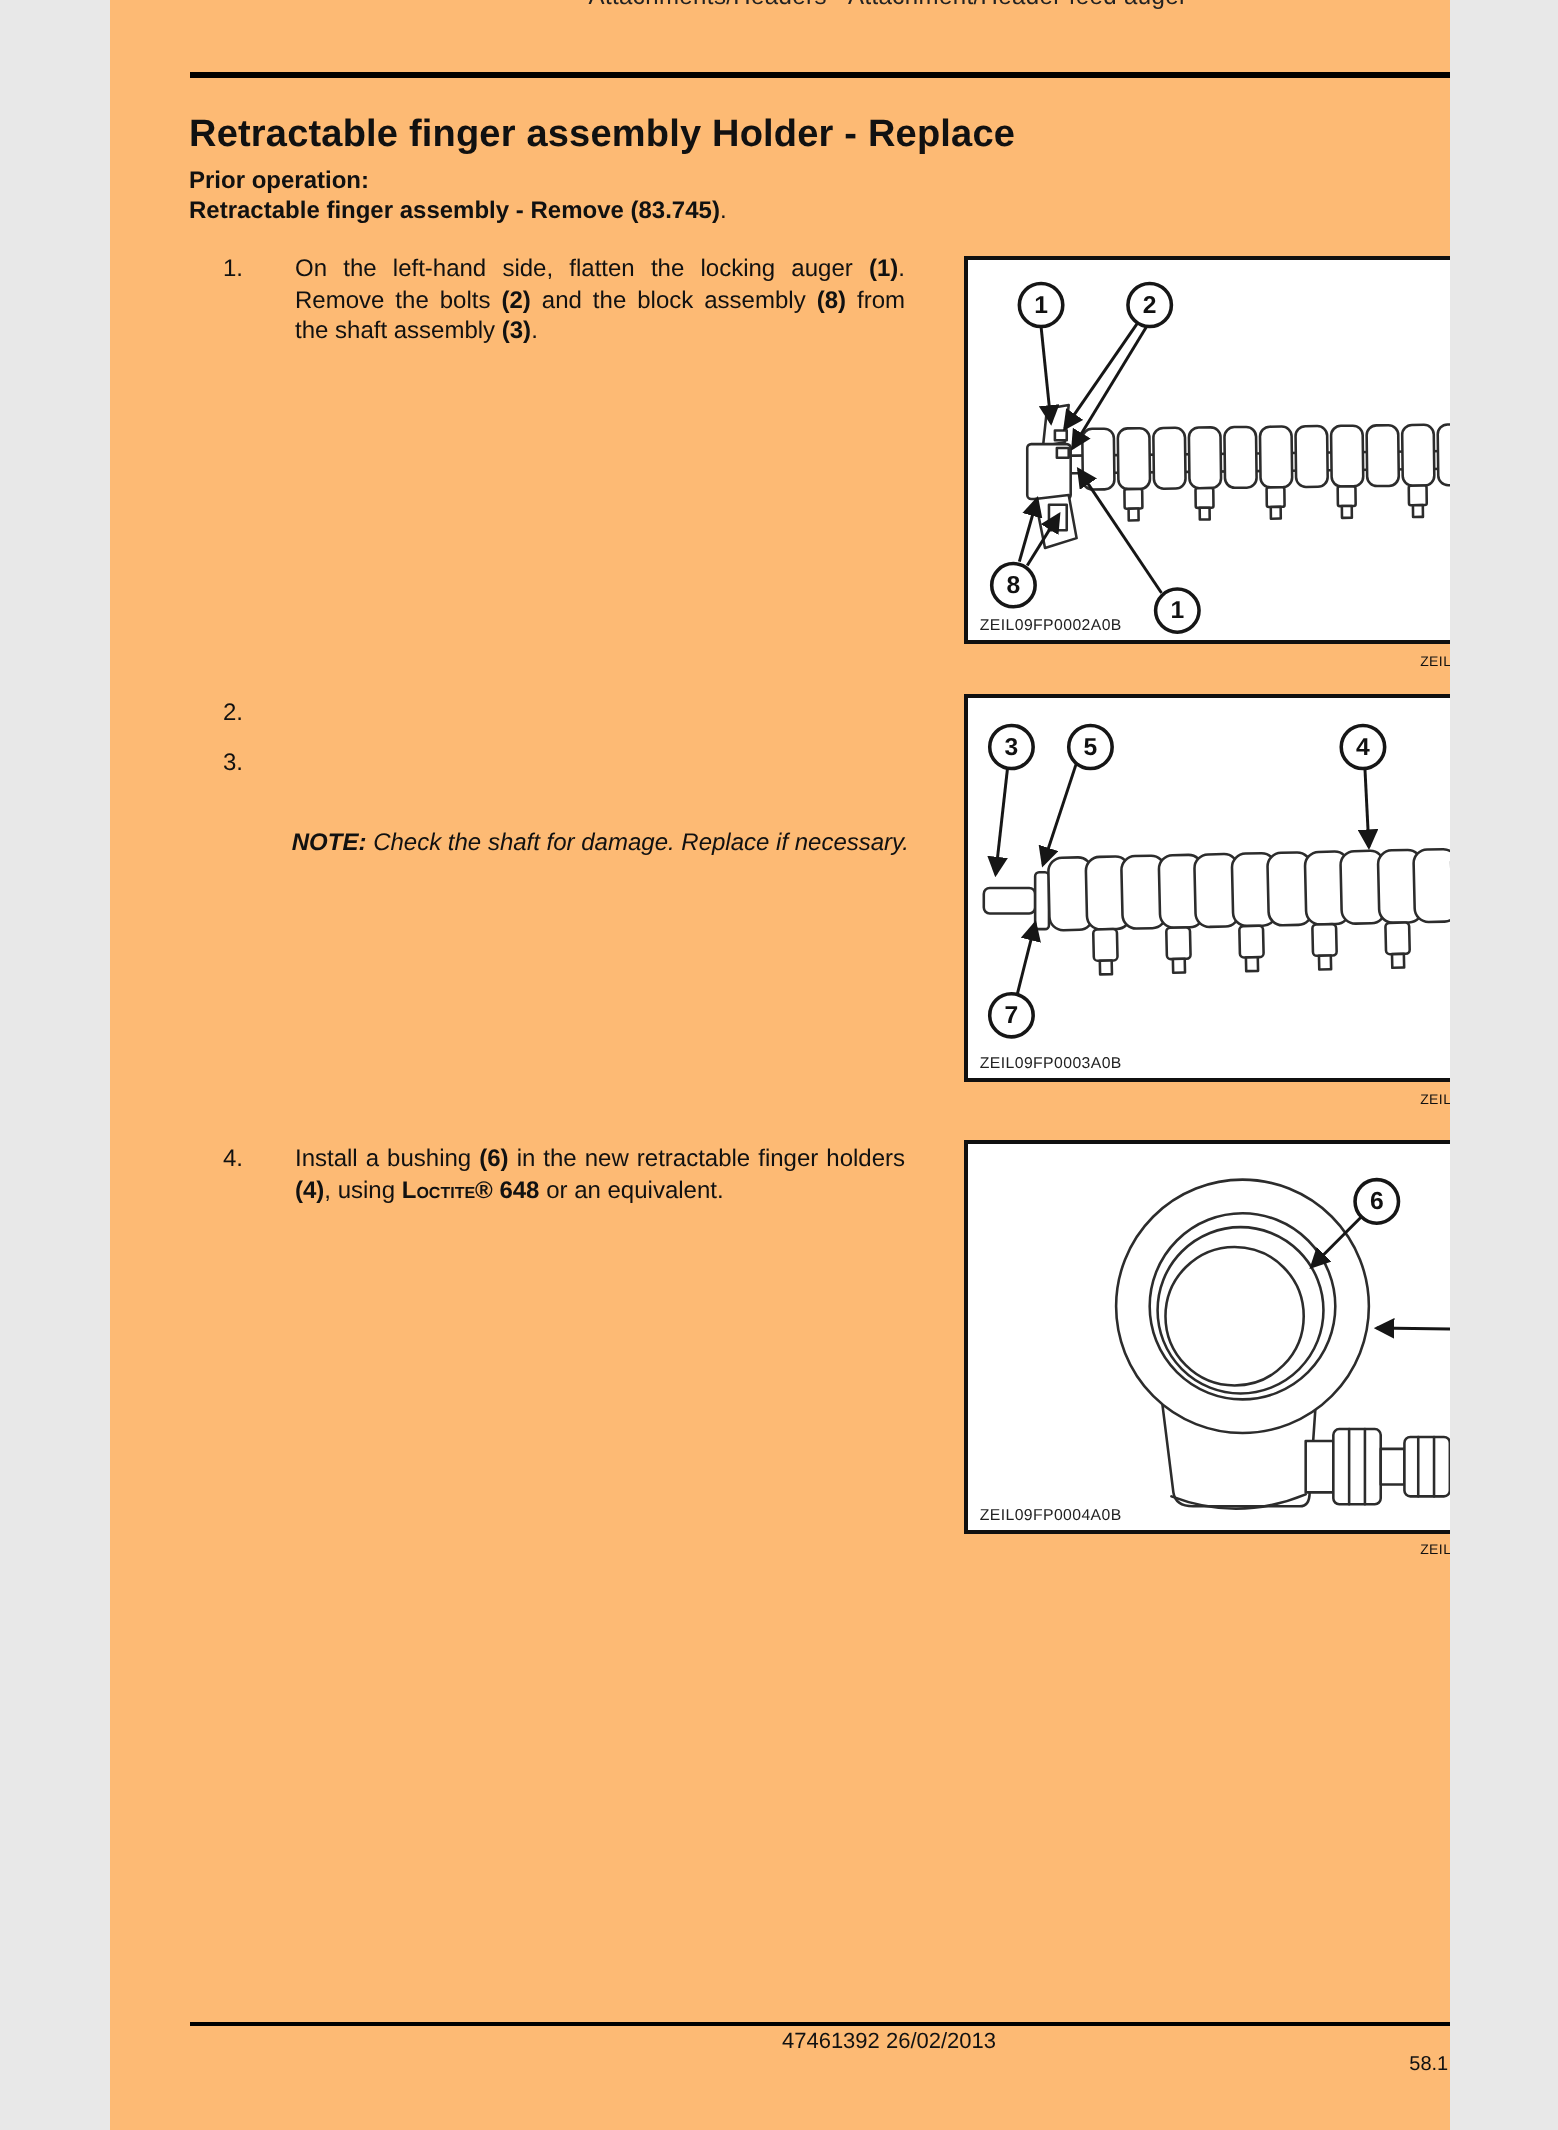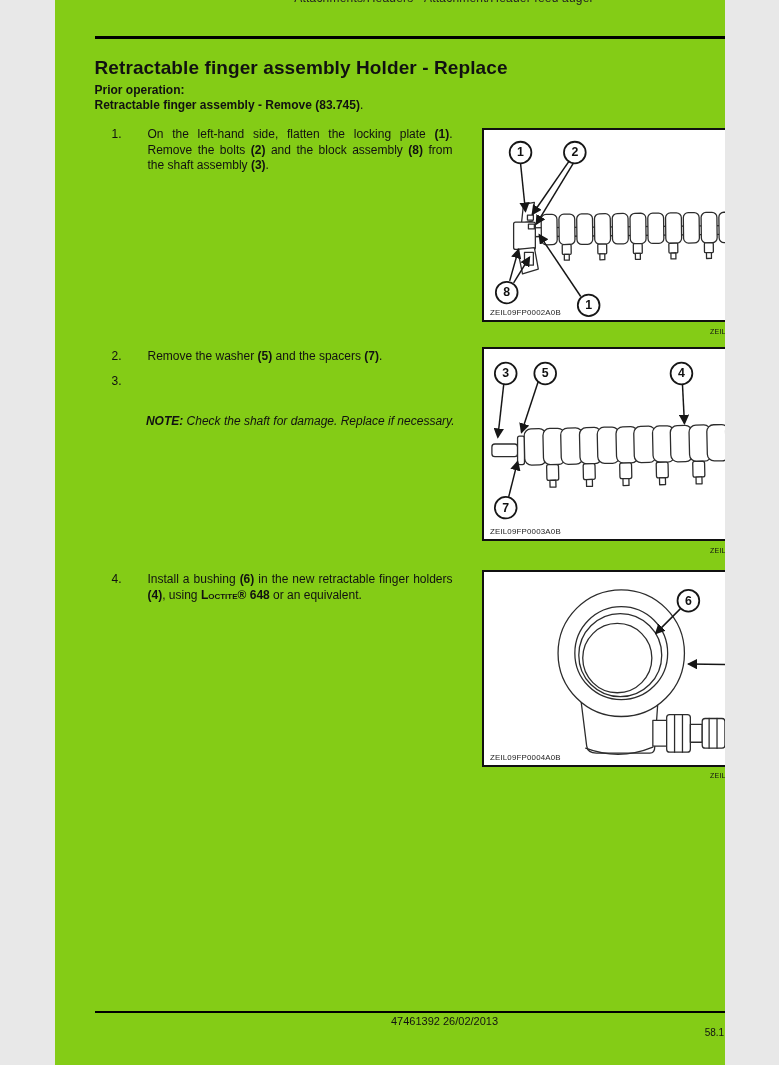--- a/index.html
+++ b/index.html
@@ -1,18 +1,18 @@
 <!DOCTYPE html>
 <html><head>
 <meta charset="utf-8">
 <style>
   html,body { margin:0; padding:0; background:#e8e8e8; }
   .page {
     position:relative; width:670px; height:1065px; margin:0 auto;
-    background:#84cc16; overflow:hidden;
+    background:#fdba74; overflow:hidden;
     font-family:"Liberation Sans", sans-serif; color:#111;
   }
   .running-header {
     position:absolute; top:-9px; left:0; width:779px;
     text-align:center; font-size:12px; color:#222; letter-spacing:.2px;
   }
   .title-rule { position:absolute; left:40px; top:36px; width:700px; height:3px; background:#000; }
   .page-title {
     position:absolute; left:40px; top:44px; width:700px;
     font-size:19px; font-weight:bold; letter-spacing:.1px;
@@ -70,21 +70,21 @@
   <div class="title-rule"></div>
   <h1 class="page-title">Retractable finger assembly Holder - Replace</h1>
 
   <div class="prior">
     <span class="b">Prior operation:</span><br>
     <span class="b">Retractable finger assembly - Remove (83.745)</span><span>.</span>
   </div>
 
   <div class="step" id="step1">
     <span class="step-num">1.</span>
-    <span class="step-body"><span>On the left-hand side, flatten the locking plate </span><span class="b">(1)</span><span>. Remove the bolts </span><span class="b">(2)</span><span> and the block assembly </span><span class="b">(8)</span><span> from the shaft assembly </span><span class="b">(3)</span><span>.</span></span>
+    <span class="step-body"><span>On the left-hand side, flatten the locking auger </span><span class="b">(1)</span><span>. Remove the bolts </span><span class="b">(2)</span><span> and the block assembly </span><span class="b">(8)</span><span> from the shaft assembly </span><span class="b">(3)</span><span>.</span></span>
   </div>
 
   <div class="figure" id="fig1">
     <svg width="313" height="190" viewBox="0 0 317 194" preserveAspectRatio="none">
       <g>
         <line class="ln nf" x1="44" y1="100" x2="290" y2="97"></line>
         <line class="ln nf" x1="44" y1="109" x2="290" y2="106"></line>
         <path class="ln" d="M282 76 L298 76 L310 101 L298 128 L282 128 L290 101 Z"></path>
         <g transform="rotate(-0.7 160 100)">
           <rect class="ln" x="58" y="85" width="16" height="31" rx="5"></rect>
@@ -151,21 +151,20 @@
       <text class="figlabel" x="6" y="189">ZEIL09FP0002A0B</text>
     </svg>
   </div>
   <div class="fig-caption" id="cap1">
     <span>ZEIL09FP0002A0B</span>
     <span>1</span>
   </div>
 
   <div class="step" id="step2">
     <span class="step-num">2.</span>
-    <span class="step-body"><span>Remove the washer </span><span class="b">(5)</span><span> and the spacers </span><span class="b">(7)</span><span>.</span></span>
   </div>
   <div class="step" id="step3">
     <span class="step-num">3.</span>
   </div>
   <div class="note">
     <span class="lbl">NOTE:</span>
     <span>Check the shaft for damage.  Replace if necessary.</span>
   </div>
 
   <div class="figure" id="fig2">

